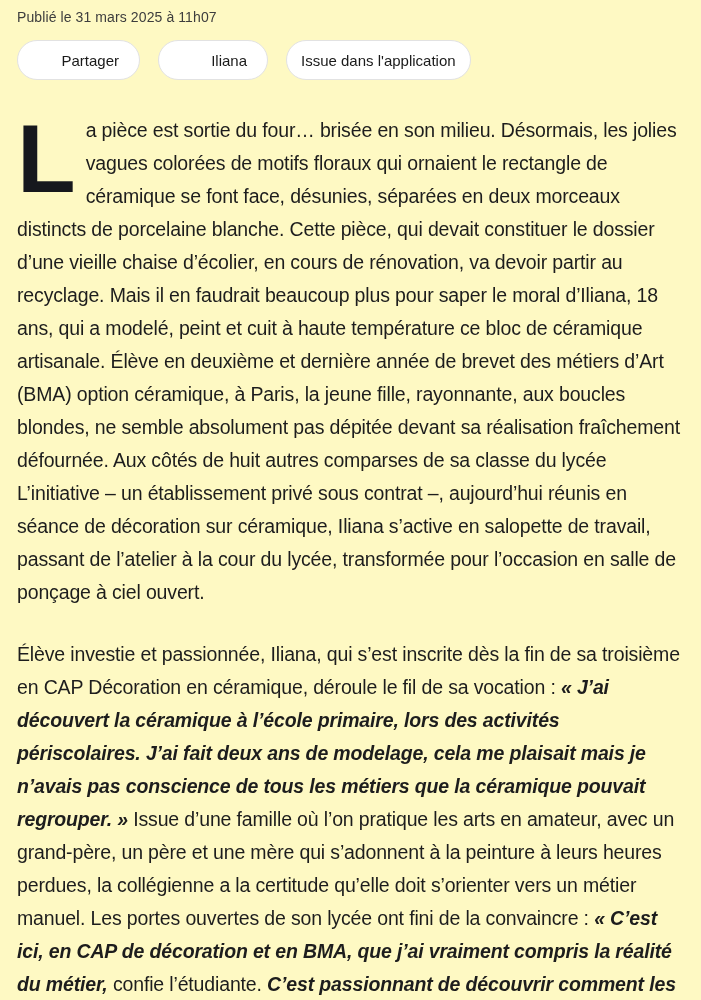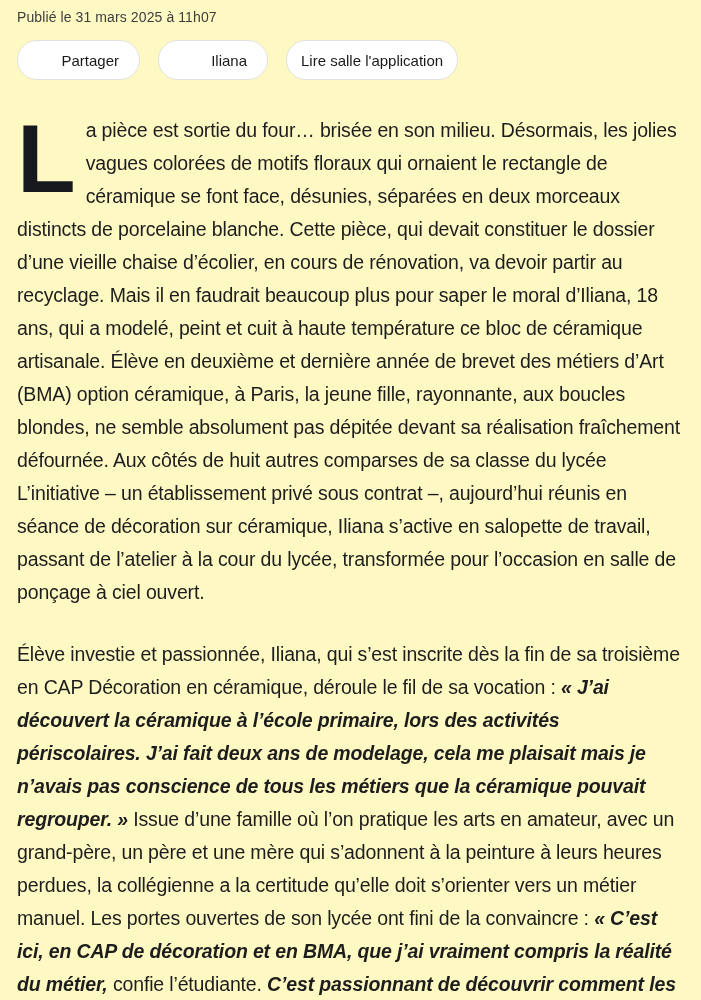--- a/index.html
+++ b/index.html
@@ -78,21 +78,21 @@
   <div class="publish-date">Publié le 31 mars 2025 à 11h07</div>
 
   <div class="action-bar">
     <button class="pill-btn share with-icon-space">
       <span>Partager</span>
     </button>
     <button class="pill-btn fav with-icon-space">
       <span>Iliana</span>
     </button>
     <button class="pill-btn readapp">
-      <span>Lire salle l'application</span>
+      <span>Issue dans l'application</span>
     </button>
   </div>
 
   <div class="article">
     <p class="para">
       <span class="dropcap">L</span><span><span>a pièce est sortie du four… brisée en son milieu. Désormais, les jolies vagues colorées de motifs floraux qui ornaient le rectangle de céramique se font face, désunies, séparées en deux morceaux distincts de porcelaine blanche. Cette pièce, qui devait constituer le dossier d’une vieille chaise d’écolier, en cours de rénovation, va devoir partir au recyclage. Mais il en faudrait beaucoup plus pour saper le moral d’Iliana, 18 ans, qui a modelé, peint et cuit à haute température ce bloc de céramique artisanale. Élève en deuxième et dernière année de brevet des métiers d’Art (BMA) option céramique, à Paris, la jeune fille, rayonnante, aux boucles blondes, ne semble absolument pas dépitée devant sa réalisation fraîchement défournée. Aux côtés de huit autres comparses de sa classe du lycée L’initiative – un établissement privé sous contrat –, aujourd’hui réunis en séance de décoration sur céramique, Iliana s’active en salopette de travail, passant de l’atelier à la cour du lycée, transformée pour l’occasion en salle de ponçage à ciel ouvert.</span></span>
     </p>
     <p class="para"><span>Élève investie et passionnée, Iliana, qui s’est inscrite dès la fin de sa troisième en CAP Décoration en céramique, déroule le fil de sa vocation : </span><span class="seg-italic">« J’ai découvert la céramique à l’école primaire, lors des activités périscolaires. J’ai fait deux ans de modelage, cela me plaisait mais je n’avais pas conscience de tous les métiers que la céramique pouvait regrouper. » </span><span>Issue d’une famille où l’on pratique les arts en amateur, avec un grand-père, un père et une mère qui s’adonnent à la peinture à leurs heures perdues, la collégienne a la certitude qu’elle doit s’orienter vers un métier manuel. Les portes ouvertes de son lycée ont fini de la convaincre : </span><span class="seg-italic">« C’est ici, en CAP de décoration et en BMA, que j’ai vraiment compris la réalité du métier, </span><span>confie l’étudiante. </span><span class="seg-italic">C’est passionnant de découvrir comment les matériaux réagissent et d’apprendre les techniques d’émaillage. » </span></p>
   </div>
 

